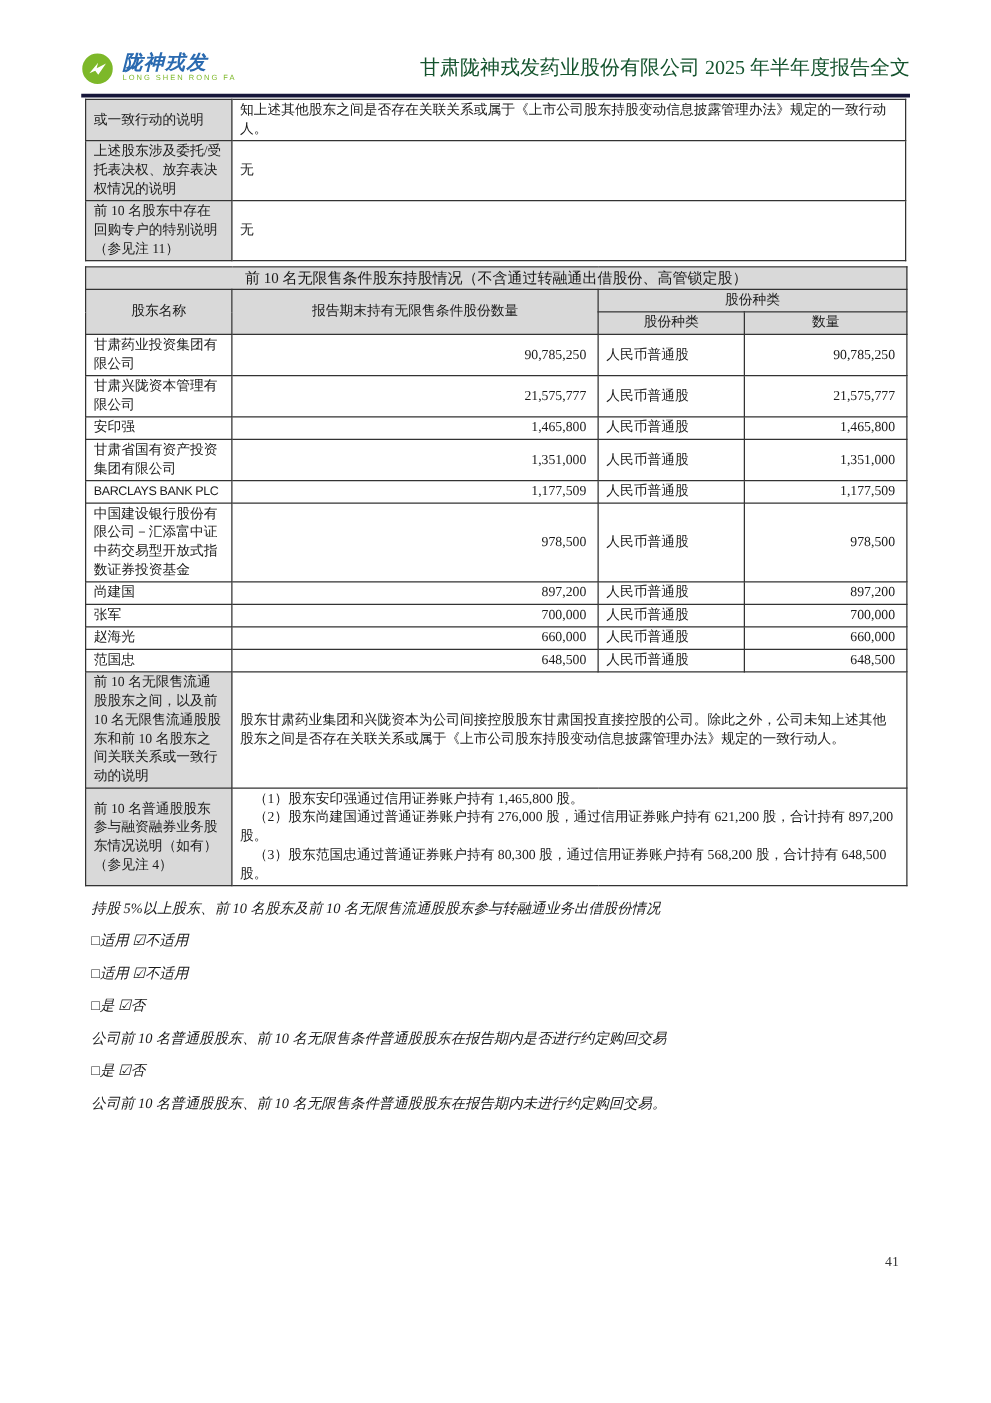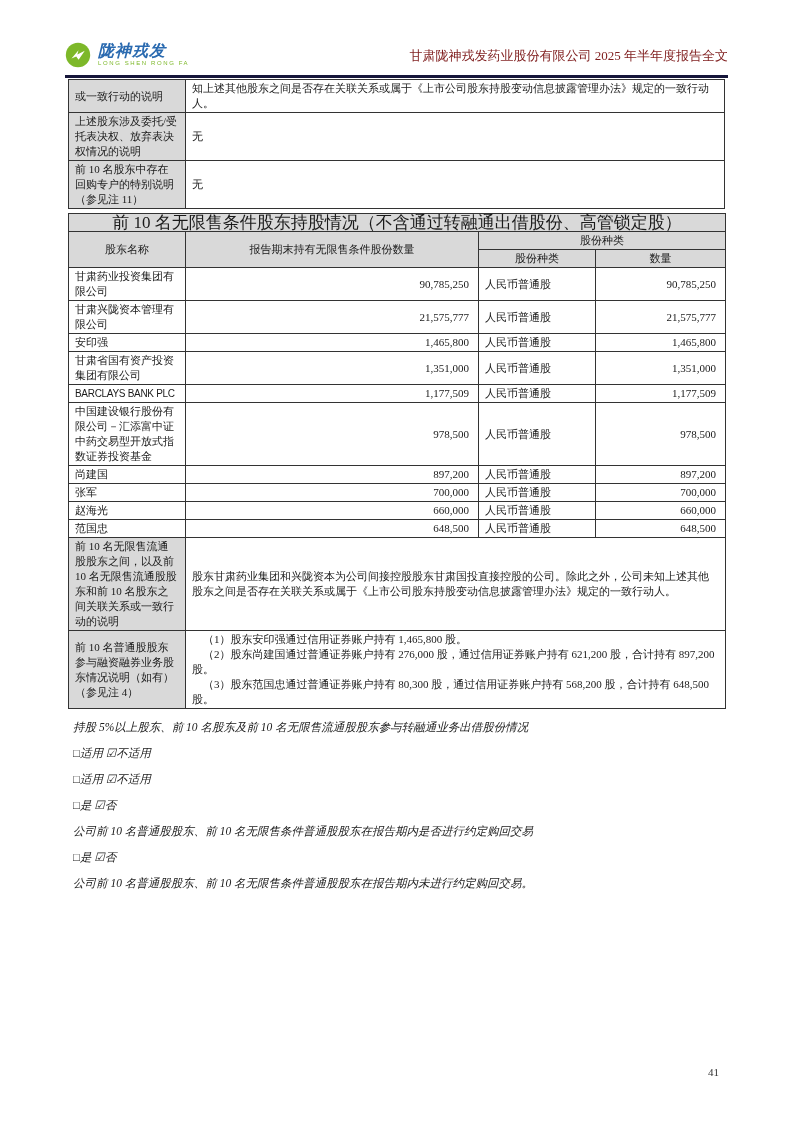--- a/index.html
+++ b/index.html
@@ -35,21 +35,21 @@
     letter-spacing: 1px;
     line-height: 17px;
   }
   .brand-en {
     font-size: 6px;
     color: #7db829;
     letter-spacing: 1.6px;
     margin-top: 1px;
     font-family: "Liberation Sans", sans-serif;
   }
-  .header-title { font-size: 13px; color: #7f1d1d; padding-bottom: 3px; }
+  .header-title { font-size: 16px; color: #14532d; padding-bottom: 3px; }
 
   
   .content {
     position: absolute;
     top: 79px;
     left: 68px;
     width: 657px;
   }
   table.tbl {
     border-collapse: collapse;
@@ -60,36 +60,36 @@
   table.tbl td {
     border: 1px solid #333;
     padding: 1px 6px;
     line-height: 15px;
     vertical-align: middle;
     word-break: break-all;
   }
   .gray { background: #d9d9d9; }
   .center { text-align: center; }
   .num { text-align: right; padding-right: 9px !important; font-variant-numeric: tabular-nums; }
-  .section-head { font-size: 17px; font-family: Liberation Serif, serif; }
+  .section-head { font-size: 12px; font-family: Liberation Serif, serif; }
   .tbl-b { margin-top: 4px; }
   .latin-name { font-family: Liberation Sans, sans-serif; font-size: 10px; letter-spacing: -0.3px; }
   .cell-paras p { text-indent: 1em; margin: 0; }
   .c-label { width: 117px; }
   .c-shares { width: 293px; }
   .c-class { width: 117px; }
   .c-qty { width: 130px; }
 
   
   .statements { margin-top: 9px; padding-left: 5px; }
   .statements p { font-size: 11.5px; line-height: 15px; margin: 11px 0; font-style: italic; }
 
   .page-num {
     position: absolute;
-    top: 1066px;
+    top: 1004px;
     right: 74px;
     font-size: 11px;
     color: #333;
     text-align: right;
   }
 </style>
 </head>
 <body>
 
 <div class="page">

